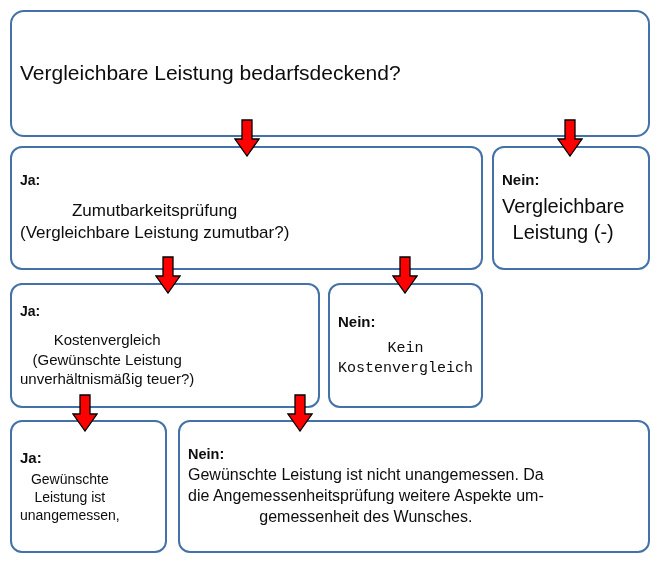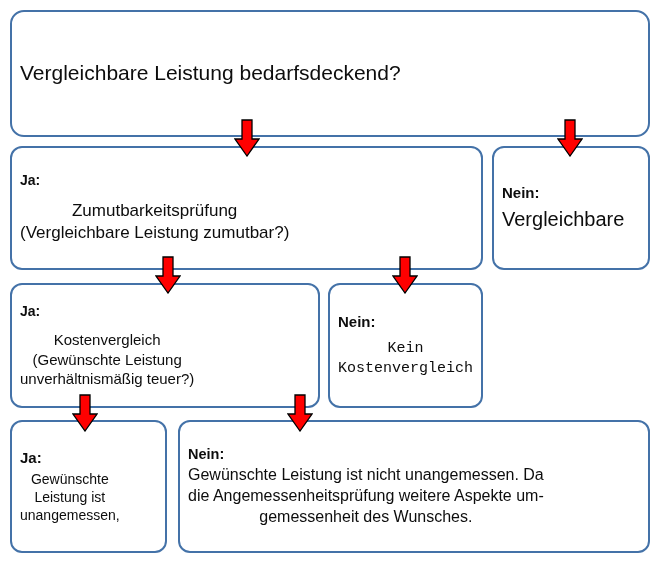--- a/index.html
+++ b/index.html
@@ -102,20 +102,21 @@
     <div class="body">
       <p>Zumutbarkeitsprüfung</p>
       <p>(Vergleichbare Leistung zumutbar?)</p>
     </div>
   </div>
 
   <div class="node" id="n-nein1">
     <div class="hdr">Nein:</div>
     <div class="body">
       <p>Vergleichbare</p>
+      <p>Leistung (-)</p>
     </div>
   </div>
 
   <div class="node" id="n-ja2">
     <div class="hdr">Ja:</div>
     <div class="body">
       <p>Kostenvergleich</p>
       <p>(Gewünschte Leistung</p>
       <p>unverhältnismäßig teuer?)</p>
     </div>

